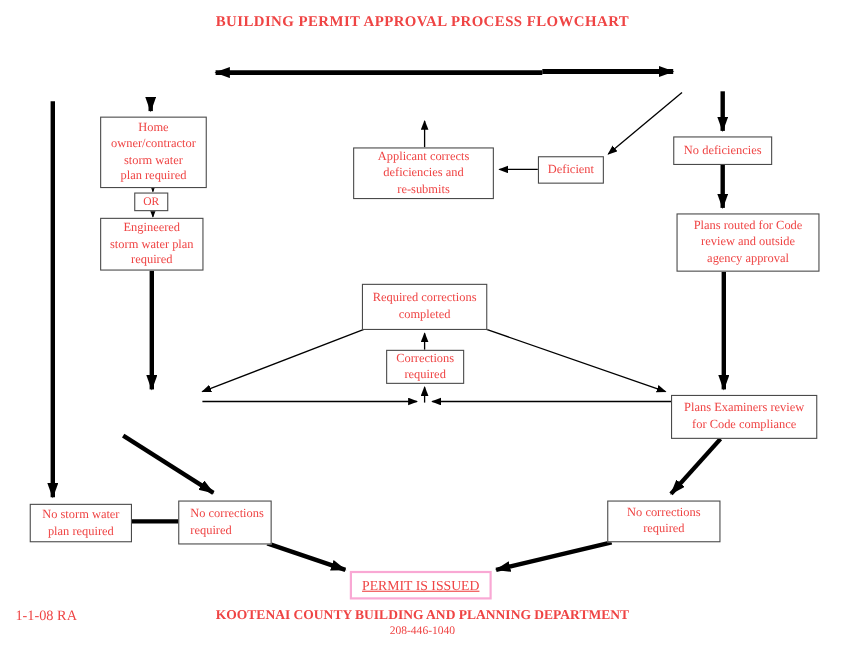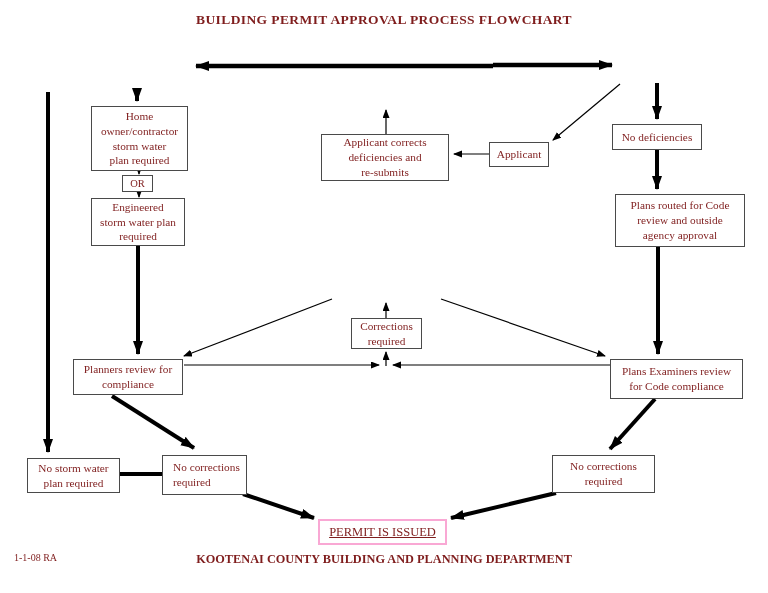--- a/index.html
+++ b/index.html
@@ -6,21 +6,21 @@
     margin: 0;
     padding: 0;
     background: #ffffff;
   }
   #canvas {
     position: relative;
     width: 768px;
     height: 593px;
     background: #ffffff;
     font-family: "Liberation Serif", "DejaVu Serif", serif;
-    color: #7f1d1d;
+    color: #ef4444;
     overflow: hidden;
   }
   #connectors {
     position: absolute;
     left: 0; top: 0;
     width: 768px; height: 593px;
   }
   .title {
     position: absolute;
     left: 0; top: 12px;
@@ -70,21 +70,21 @@
   #n-permit-issued {
     left: 318px; top: 519px; width: 129px; height: 26px;
     border: 2px solid #f9a8d4;
     font-weight: normal;
     font-size: 12.5px;
     text-decoration: underline;
   }
   .footer-revision {
     position: absolute;
     left: 14px; top: 552px;
-    font-size: 10px;
+    font-size: 13px;
     text-align: right;
   }
   .footer-dept {
     position: absolute;
     left: 0; top: 552px;
     width: 768px;
     text-align: center;
     font-size: 12.3px;
     font-weight: bold;
   }
@@ -144,35 +144,36 @@
 owner/contractor
 storm water
 plan required</div>
   <div class="node" id="n-or">OR</div>
   <div class="node" id="n-engineered">Engineered
 storm water plan
 required</div>
   <div class="node" id="n-applicant-corrects">Applicant corrects
 deficiencies and
 re-submits</div>
-  <div class="node" id="n-deficient">Applicant</div>
+  <div class="node" id="n-deficient">Deficient</div>
   <div class="node" id="n-no-deficiencies">No deficiencies</div>
   <div class="node" id="n-plans-routed">Plans routed for Code
 review and outside
 agency approval</div>
+  <div class="node" id="n-required-corrections">Required corrections
+completed</div>
   <div class="node" id="n-corrections-required">Corrections
 required</div>
-  <div class="node" id="n-planners-review">Planners review for
-compliance</div>
   <div class="node" id="n-plans-examiners">Plans Examiners review
 for Code compliance</div>
   <div class="node" id="n-no-storm-water">No storm water
 plan required</div>
   <div class="node" id="n-no-corrections-left">No corrections
 required</div>
   <div class="node" id="n-no-corrections-right">No corrections
 required</div>
   <div class="node" id="n-permit-issued">PERMIT IS ISSUED</div>
 
   <div class="footer-revision">1-1-08 RA</div>
   <div class="footer-dept">KOOTENAI COUNTY BUILDING AND PLANNING DEPARTMENT</div>
+  <div class="footer-phone">208-446-1040</div>
 
 </div>
 
 </body></html>

